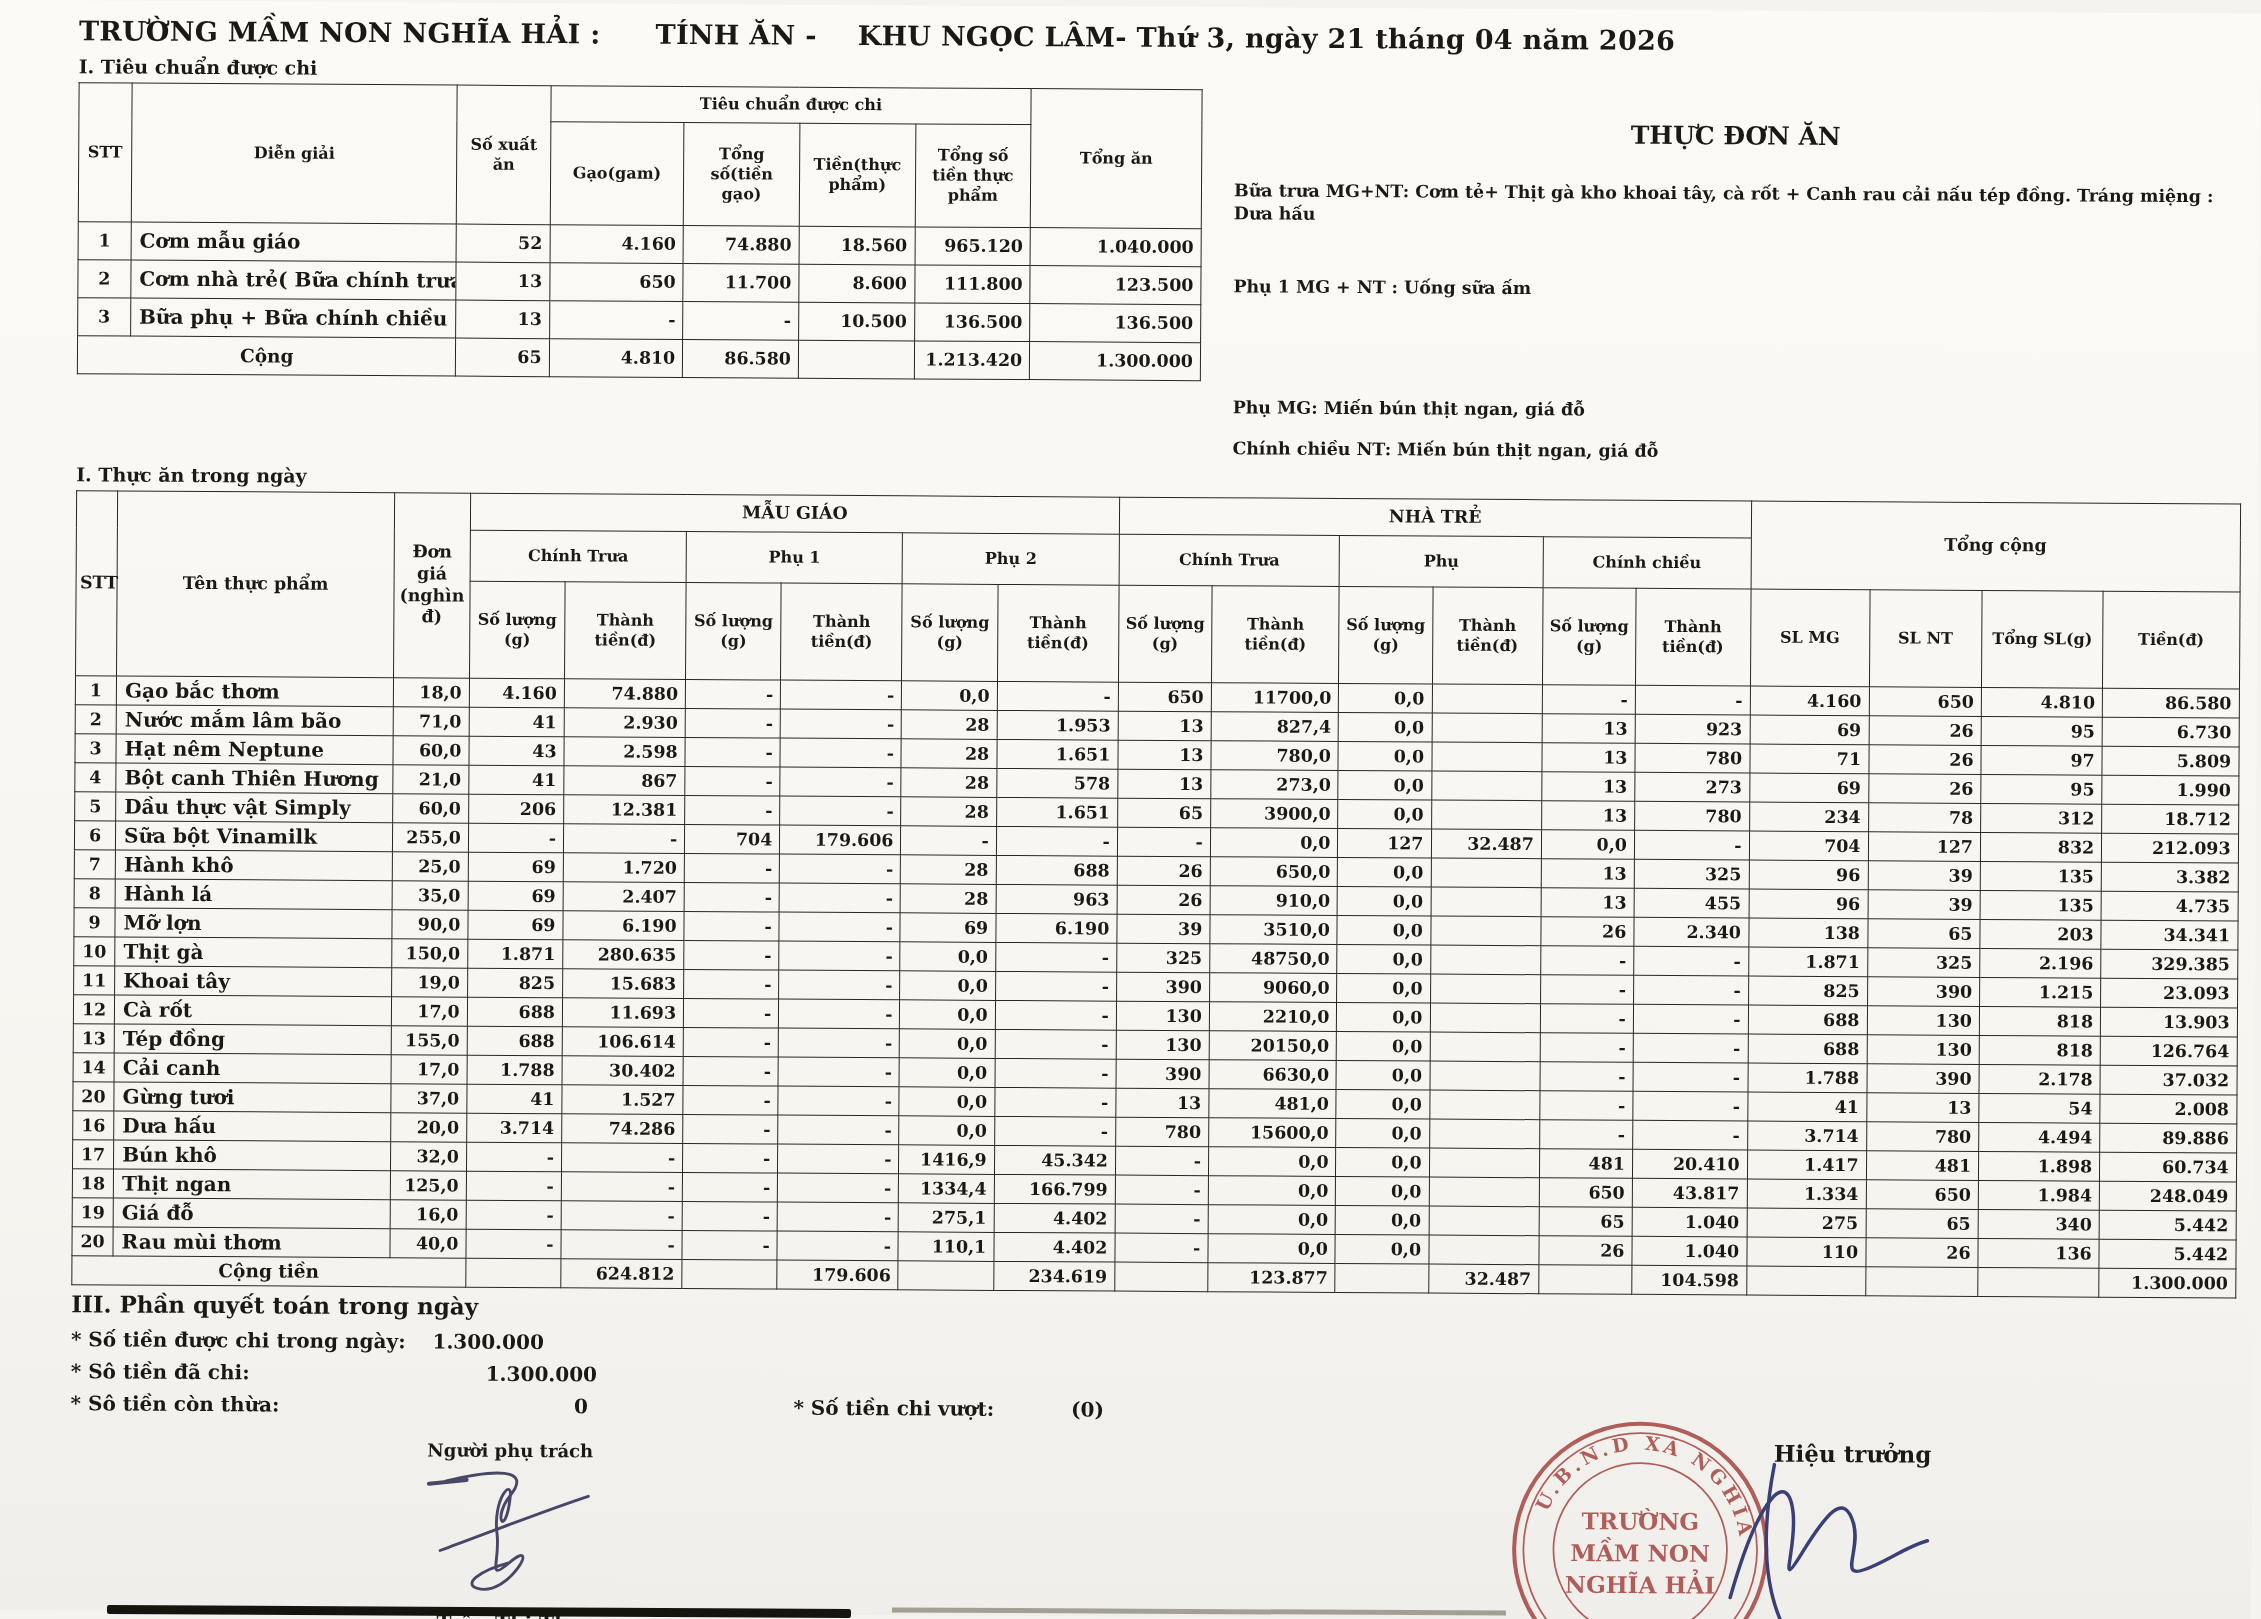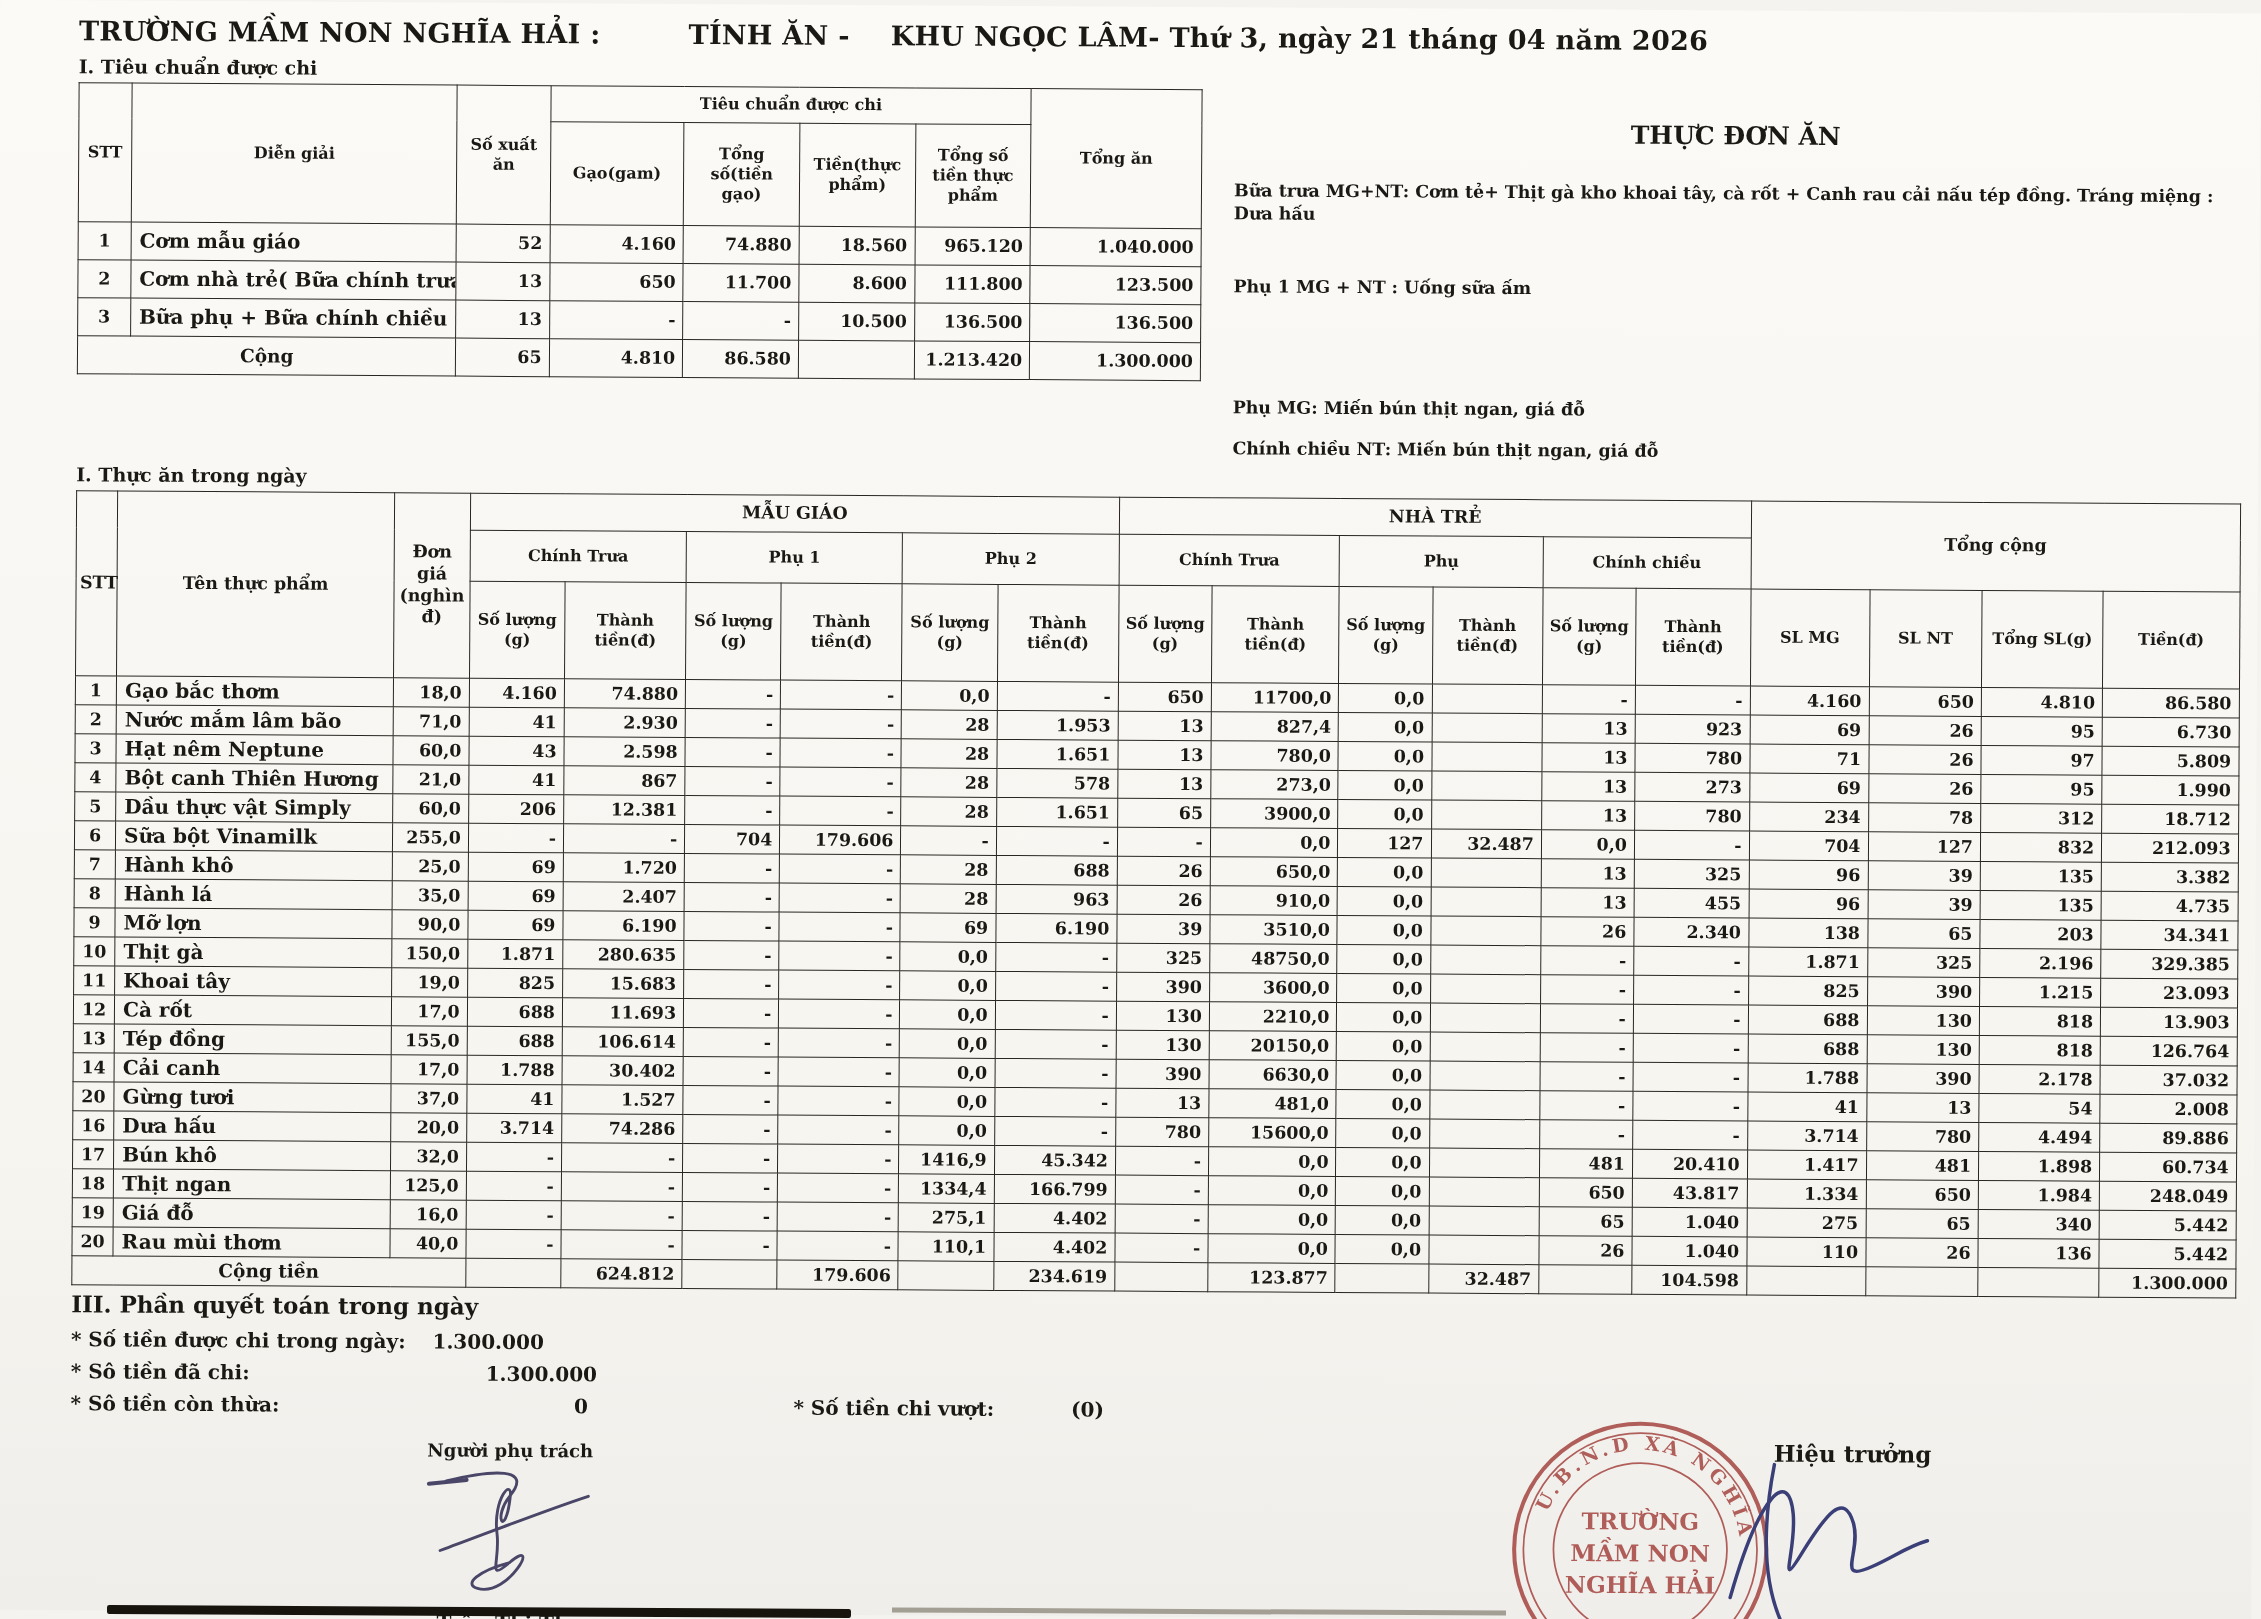--- a/index.html
+++ b/index.html
@@ -9,21 +9,21 @@
     font-family:"DejaVu Serif","Liberation Serif",serif;
     color:#1b1914;position:relative;
   }
   .sheet{
     position:relative;width:2261px;height:1610px;box-sizing:border-box;
     padding:15px 17.4px 0 79px;
     background:linear-gradient(180deg,#fbfaf7 0%,#f6f5f0 70%,#efeeea 100%);
     transform:rotate(.35deg);transform-origin:35px 23px;
   }
   .doc-title{font-size:27px;font-weight:bold;letter-spacing:0.3px;white-space:nowrap;}
-  .doc-title .gap1{margin-left:88px;}
+  .doc-title .gap1{margin-left:55px;}
   .doc-title .gap2{margin-left:41px;}
   .section-label{font-size:19px;font-weight:bold;margin:9.3px 0 4.6px 0;}
   .top-row{display:flex;align-items:flex-start;}
   .t1-wrap{flex:0 0 1124px;}
   .right-col{flex:1 1 auto;padding-left:32px;padding-right:5.8px;}
   .menu-title{font-size:25px;font-weight:bold;text-align:center;margin:29px 0 32px 0;}
   .menu-line{font-size:17.4px;font-weight:600;line-height:1.35;}
   .menu-line.l1{margin-bottom:49px;}
   .menu-line.l2{margin-bottom:98px;}
   .menu-line.l3{margin-bottom:17.4px;}
@@ -435,21 +435,21 @@
           <td class="ctr">11</td>
           <td class="txt">Khoai tây</td>
           <td class="num">19,0</td>
           <td class="num">825</td>
           <td class="num">15.683</td>
           <td class="num">-</td>
           <td class="num">-</td>
           <td class="num">0,0</td>
           <td class="num">-</td>
           <td class="num">390</td>
-          <td class="num">3600,0</td>
+          <td class="num">9060,0</td>
           <td class="num">0,0</td>
           <td class="num"></td>
           <td class="num">-</td>
           <td class="num">-</td>
           <td class="num">825</td>
           <td class="num">390</td>
           <td class="num">1.215</td>
           <td class="num">23.093</td>
         </tr>
         <tr>

